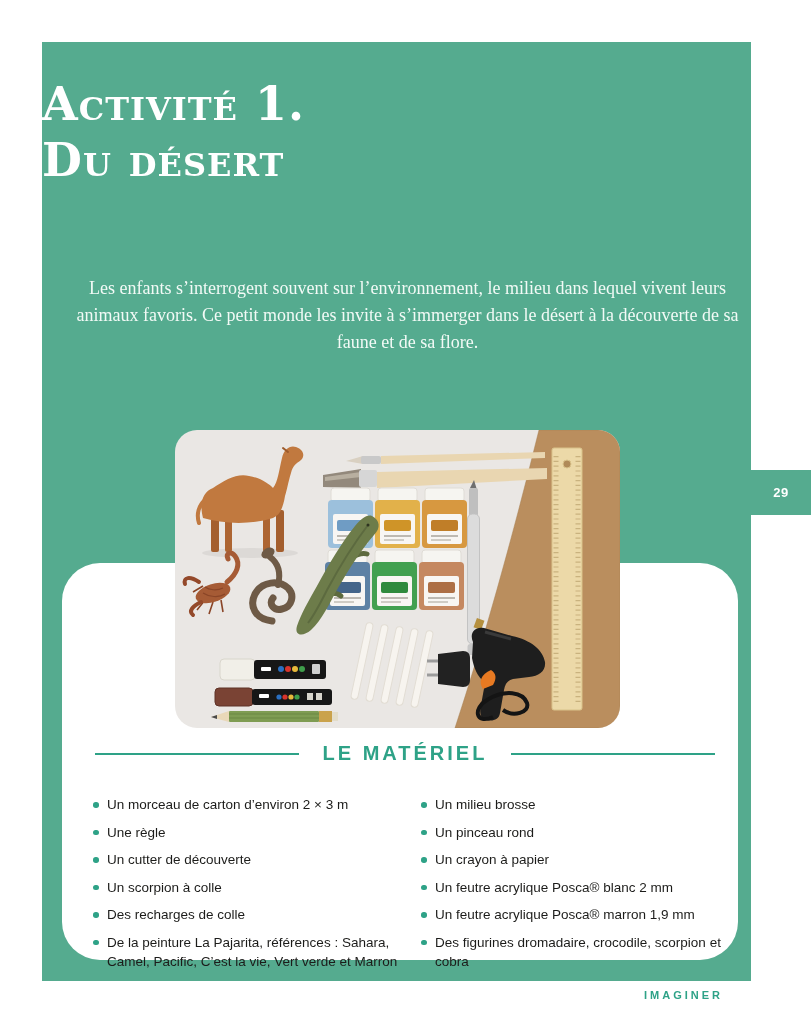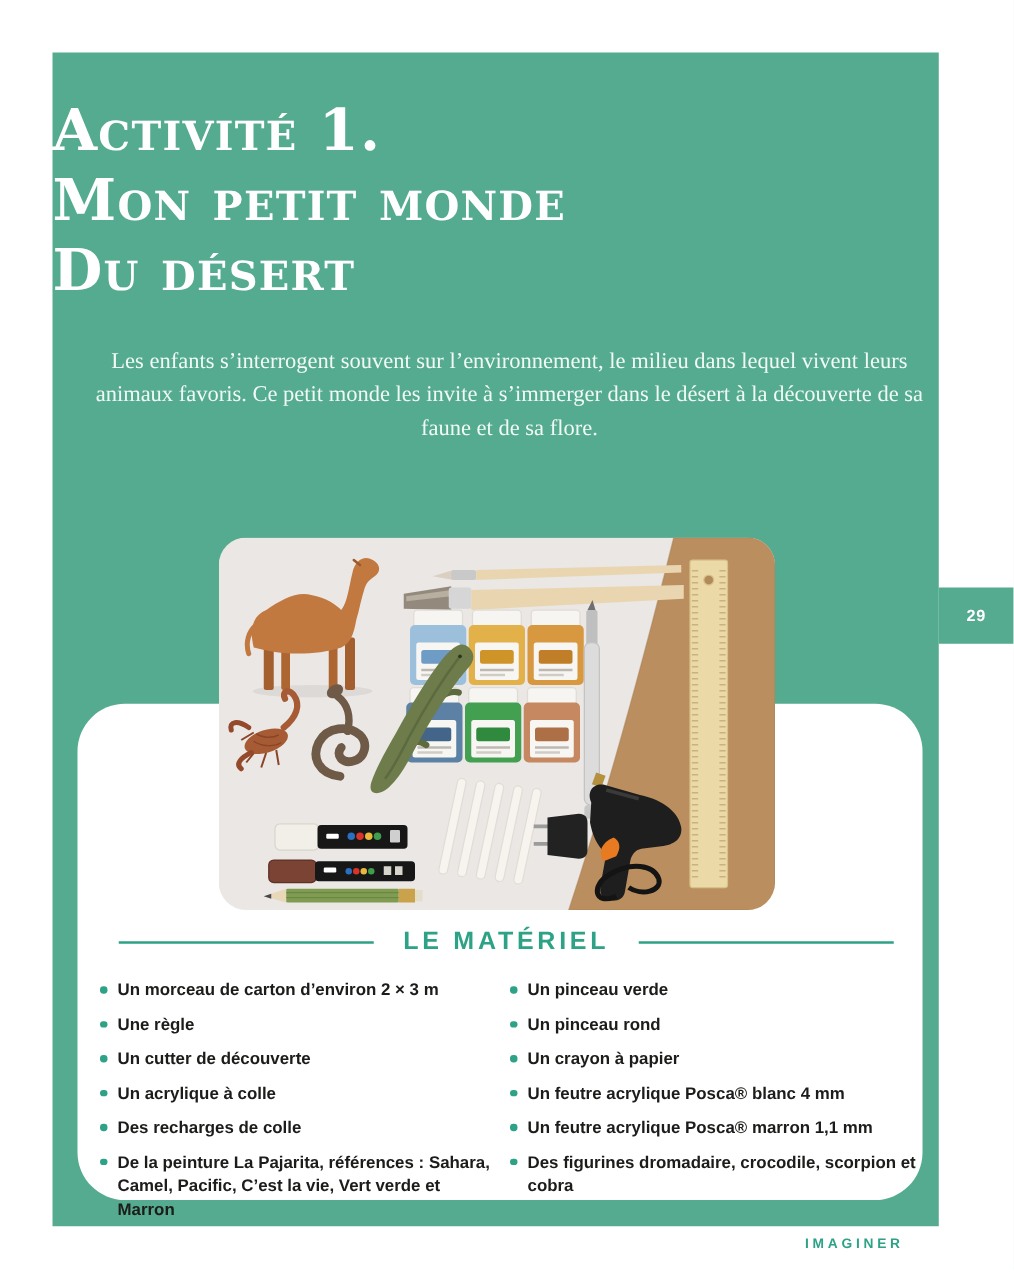--- a/index.html
+++ b/index.html
@@ -17,39 +17,38 @@
   .page-title span{display:block;}
   .intro{
     position:absolute;left:60px;top:264px;width:673px;margin:11px;text-align:center;
     font-family:Liberation Serif, serif;color:#f2faf6;font-size:18px;line-height:27px;
   }
   .materials-card{position:absolute;left:62px;top:563px;width:676px;height:397px;background:#ffffff;border-radius:38px;}
   .photo-wrap{position:absolute;left:175px;top:430px;width:445px;height:298px;border-radius:22px;overflow:hidden;}
   .heading-row{position:absolute;left:95px;top:742px;width:620px;display:flex;align-items:center;gap:24px;}
   .heading-row .rule{flex:1;height:2px;background:var(--accent);}
   .materials-heading{margin:0;font-size:20px;font-weight:bold;letter-spacing:3px;color:var(--accent);white-space:nowrap;}
-  .col{position:absolute;list-style:none;margin:0;padding:0;font-weight:bold;font-size:13.5px;line-height:19px;color:var(--ink);}
+  .col{position:absolute;list-style:none;margin:13px;padding:0;font-weight:normal;font-size:13.5px;line-height:19px;color:var(--ink);}
   .col-left{left:80px;top:782px;width:314px;}
   .col-right{left:408px;top:782px;width:332px;}
   .mat-item{position:relative;padding-left:14px;margin-bottom:8.5px;}
   .mat-item::before{content:"";position:absolute;left:0;top:7px;width:5.5px;height:5.5px;border-radius:50%;background:var(--accent);}
   .page-tab{position:absolute;left:751px;top:470px;width:60px;height:45px;background:var(--teal);display:flex;align-items:center;justify-content:center;}
   .page-number{color:#fff;font-weight:bold;font-size:13px;letter-spacing:.5px;}
   .footer-label{position:absolute;top:989px;right:88px;font-size:11px;font-weight:bold;letter-spacing:3px;color:var(--accent);}
 </style>
 </head>
 <body>
 
 <div class="page" style="--teal: #55ab8f; --accent: #2ea287; --ink: #1c1c1a;">
 
   <div class="teal-card"></div>
 
   <h1 class="page-title">
     <span>Activité 1.</span>
-    <span>Mon petit monde</span>
     <span>Du désert</span>
   </h1>
 
   <p class="intro">Les enfants s’interrogent souvent sur l’environnement, le milieu dans lequel vivent leurs animaux favoris. Ce petit monde les invite à s’immerger dans le désert à la découverte de sa faune et de sa flore.</p>
 
   <div class="materials-card"></div>
 
   <div class="photo-wrap">
     <svg width="445" height="298" viewBox="0 0 445 298">
       <rect x="0" y="0" width="445" height="298" fill="#eae7e4"></rect>
@@ -225,30 +224,30 @@
   <div class="heading-row">
     <span class="rule"></span>
     <h2 class="materials-heading">LE MATÉRIEL</h2>
     <span class="rule"></span>
   </div>
 
   <ul class="col col-left">
       <li class="mat-item">Un morceau de carton d’environ 2 × 3 m</li>
       <li class="mat-item">Une règle</li>
       <li class="mat-item">Un cutter de découverte</li>
-      <li class="mat-item">Un acrylique à colle</li>
+      <li class="mat-item">Un scorpion à colle</li>
       <li class="mat-item">Des recharges de colle</li>
       <li class="mat-item">De la peinture La Pajarita, références : Sahara, Camel, Pacific, C’est la vie, Vert verde et Marron</li>
     </ul>
   <ul class="col col-right">
-      <li class="mat-item">Un pinceau verde</li>
+      <li class="mat-item">Un milieu brosse</li>
       <li class="mat-item">Un pinceau rond</li>
       <li class="mat-item">Un crayon à papier</li>
-      <li class="mat-item">Un feutre acrylique Posca® blanc 4 mm</li>
-      <li class="mat-item">Un feutre acrylique Posca® marron 1,1 mm</li>
+      <li class="mat-item">Un feutre acrylique Posca® blanc 2 mm</li>
+      <li class="mat-item">Un feutre acrylique Posca® marron 1,9 mm</li>
       <li class="mat-item">Des figurines dromadaire, crocodile, scorpion et cobra</li>
     </ul>
 
   <div class="page-tab">
     <span class="page-number">29</span>
   </div>
 
   <div class="footer-label">IMAGINER</div>
 
 </div>

